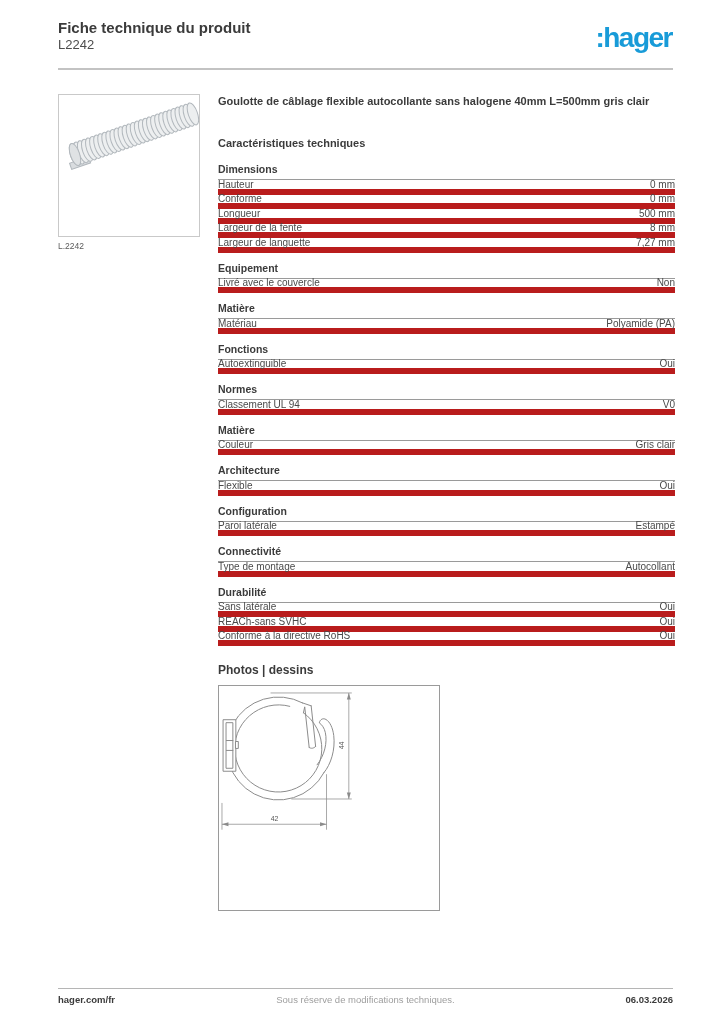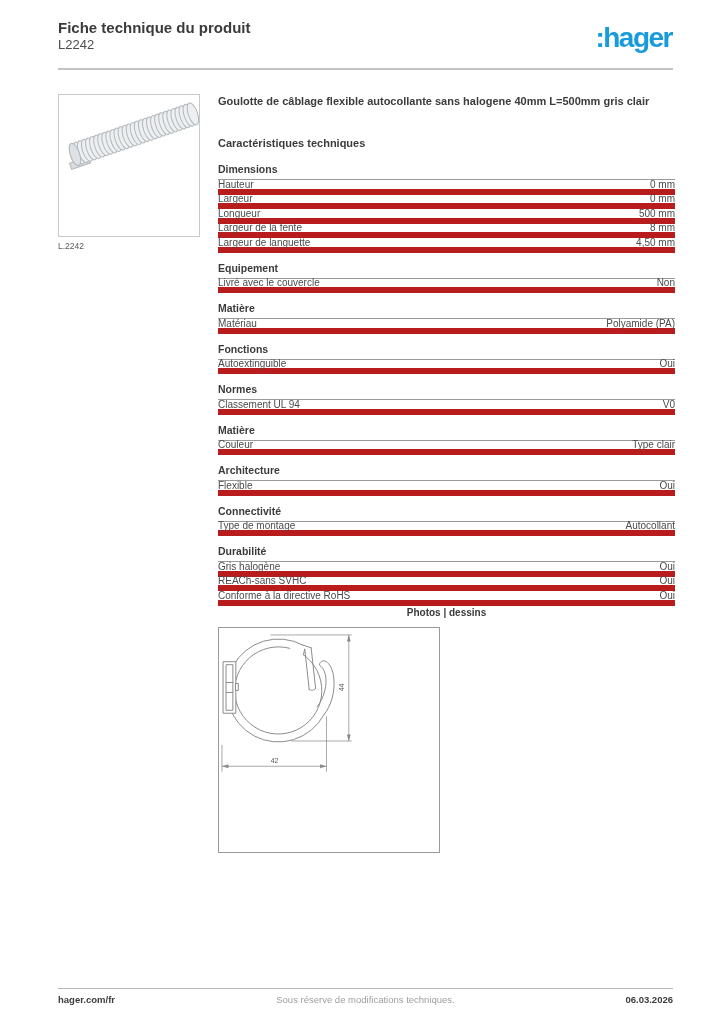--- a/index.html
+++ b/index.html
@@ -28,21 +28,21 @@
   .section { margin-top:9px; }
   .section:first-child { margin-top:8px; }
   .section-title { font-size:10.5px; font-weight:bold; color:#3b3b3b;
                    padding-bottom:4px; border-bottom:1px solid #9a9a9a; line-height:12px; }
   .spec-row { display:flex; justify-content:space-between; align-items:center;
               font-size:10px; color:#4a4a4a; line-height:11px;
               padding:1.5px 0 1.5px; border-bottom:6px solid #b91c1c; height:14.5px; }
   .spec-label { text-align:left; }
   .spec-value { text-align:right; }
 
-  .photos-heading { font-size:10px; font-weight:bold; color:#3b3b3b; line-height:13px;text-align:center; }
+  .photos-heading { font-size:12px; font-weight:bold; color:#3b3b3b; margin-top:18px; line-height:13px; }
   .drawing-box { margin-top:8px; width:222px; height:226px; border:1px solid #9a9a9a; background:#fff; }
 
   
   .footer { position:absolute; left:58px; top:988px; width:615px; border-top:1px solid #b5b5b5;
             display:flex; justify-content:space-between; align-items:flex-start; padding-top:5px; }
   .footer-site { font-size:9.5px; font-weight:bold; color:#3b3b3b; flex:1; text-align:left; }
   .footer-disclaimer { font-size:9.5px; color:#9e9e9e; flex:2; text-align:center; }
   .footer-date { font-size:9.5px; font-weight:bold; color:#3b3b3b; flex:1; text-align:right; }
 
   svg text { font-family:"Liberation Sans","DejaVu Sans",sans-serif; }
@@ -109,37 +109,37 @@
     <div>
   <div class="section">
     <div class="section-title">Dimensions</div>
     <div>
   <div class="spec-row">
     <span class="spec-label">Hauteur</span>
     <span class="spec-value">0 mm</span>
   </div>
 
   <div class="spec-row">
-    <span class="spec-label">Largeur</span>
+    <span class="spec-label">Conforme</span>
     <span class="spec-value">0 mm</span>
   </div>
 
   <div class="spec-row">
     <span class="spec-label">Longueur</span>
     <span class="spec-value">500 mm</span>
   </div>
 
   <div class="spec-row">
     <span class="spec-label">Largeur de la fente</span>
     <span class="spec-value">8 mm</span>
   </div>
 
   <div class="spec-row">
     <span class="spec-label">Largeur de languette</span>
-    <span class="spec-value">4,50 mm</span>
+    <span class="spec-value">7,27 mm</span>
   </div>
 </div>
   </div>
 
   <div class="section">
     <div class="section-title">Equipement</div>
     <div>
   <div class="spec-row">
     <span class="spec-label">Livré avec le couvercle</span>
     <span class="spec-value">Non</span>
@@ -175,51 +175,60 @@
     <span class="spec-value">V0</span>
   </div>
 </div>
   </div>
 
   <div class="section">
     <div class="section-title">Matière</div>
     <div>
   <div class="spec-row">
     <span class="spec-label">Couleur</span>
-    <span class="spec-value">Type clair</span>
+    <span class="spec-value">Gris clair</span>
   </div>
 </div>
   </div>
 
   <div class="section">
     <div class="section-title">Architecture</div>
     <div>
   <div class="spec-row">
     <span class="spec-label">Flexible</span>
     <span class="spec-value">Oui</span>
   </div>
 </div>
   </div>
 
+  <div class="section">
+    <div class="section-title">Configuration</div>
+    <div>
+  <div class="spec-row">
+    <span class="spec-label">Paroi latérale</span>
+    <span class="spec-value">Estampé</span>
+  </div>
+</div>
+  </div>
 
   <div class="section">
     <div class="section-title">Connectivité</div>
     <div>
   <div class="spec-row">
     <span class="spec-label">Type de montage</span>
     <span class="spec-value">Autocollant</span>
   </div>
 </div>
   </div>
 
   <div class="section">
     <div class="section-title">Durabilité</div>
     <div>
   <div class="spec-row">
-    <span class="spec-label">Gris halogène</span>
+    <span class="spec-label">Sans latérale</span>
     <span class="spec-value">Oui</span>
   </div>
 
   <div class="spec-row">
     <span class="spec-label">REACh-sans SVHC</span>
     <span class="spec-value">Oui</span>
   </div>
 
   <div class="spec-row">
     <span class="spec-label">Conforme à la directive RoHS</span>

